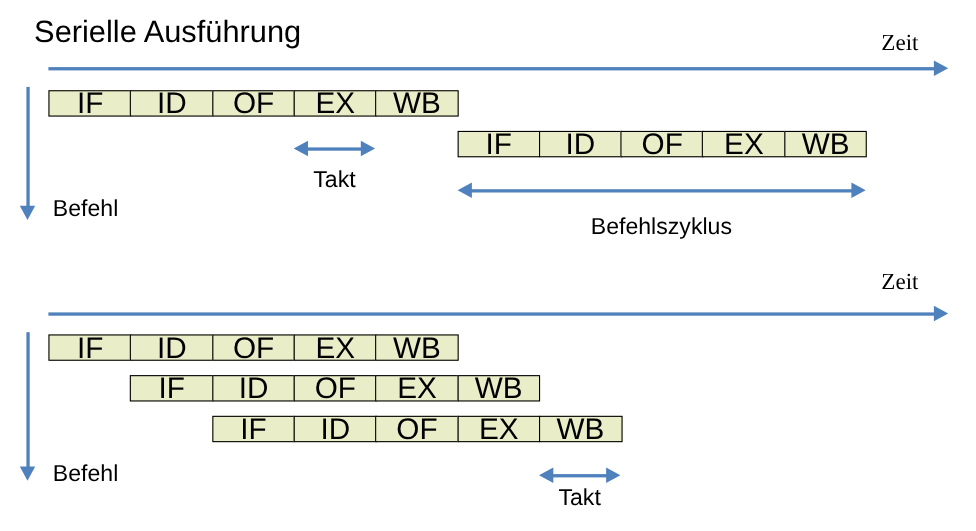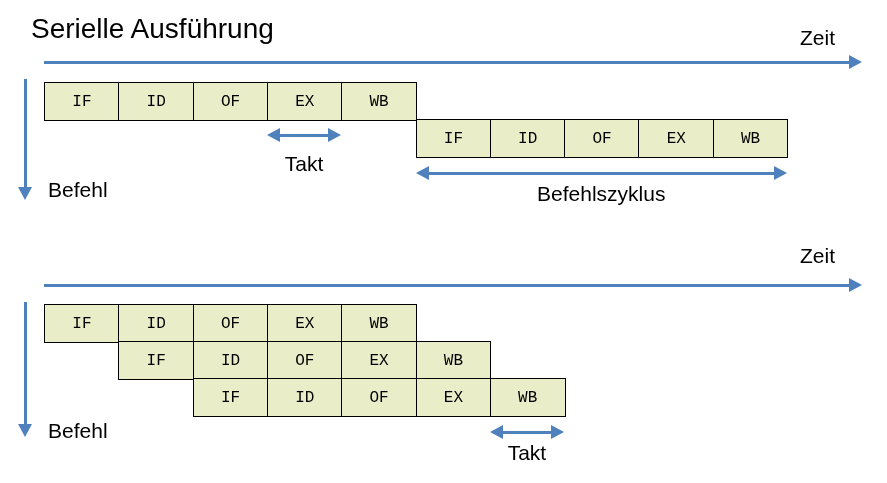--- a/index.html
+++ b/index.html
@@ -27,21 +27,21 @@
     color:var(--text);
     text-align:right;
   }
   .axis-label{
     position:absolute;
     font-size:21px;
     line-height:22px;
     white-space:nowrap;
     color:var(--text);
   }
-  .zeit{right:52px;}
+  .zeit{right:52px;font-family:Liberation Serif, serif;}
   
   .h-arrow{
     position:absolute;
     height:3px;
     background:var(--arrow);
   }
   .h-arrow .head-r{
     position:absolute;
     right:-12px;top:-5.5px;
     width:0;height:0;
@@ -85,27 +85,26 @@
     position:absolute;
     font-size:21px;
     line-height:23px;
     text-align:center;
     white-space:nowrap;
     color:var(--text);
   }
   .stage{
     position:absolute;
     box-sizing:border-box;
-    width:75.8px;height:39px;
+    width:75.8px;height:24px;
     background:var(--box-fill);
     border:1.5px solid var(--box-border);
     display:flex;align-items:center;justify-content:center;
-    font-size:16px;
+    font-size:27px;
     color:var(--text);
-    font-family:Liberation Mono, monospace;
   }
 </style>
 </head>
 <body>
 
 <div class="canvas">
 
   <div class="sec-title" style="top:14px">Serielle Ausführung</div>
 
   <div class="axis-label zeit" style="top:27px">Zeit</div>
@@ -137,21 +136,21 @@
         <i class="head-l"></i>
         <i class="line"></i>
         <i class="head-r2"></i>
       </div>
       <div class="ann-label" style="left: 266.9px; width: 74.3px; top: 152px;">Takt</div>
       <div class="d-arrow" style="left: 415.5px; top: 171.5px; width: 371.5px;">
         <i class="head-l"></i>
         <i class="line"></i>
         <i class="head-r2"></i>
       </div>
-      <div class="ann-label" style="left: 415.5px; width: 371.5px; top: 182px;">Befehlszyklus</div>
+      <div class="ann-label" style="left: 415.5px; width: 371.5px; top: 195px;">Befehlszyklus</div>
     </div>
 
 
   <div class="axis-label zeit" style="top:245px">Zeit</div>
 
   <div class="h-arrow" style="left:44px;top:283.5px;width:806px">
     <i class="head-r"></i>
   </div>
 
   <div class="v-arrow" style="left:23.5px;top:302px;height:124px">

